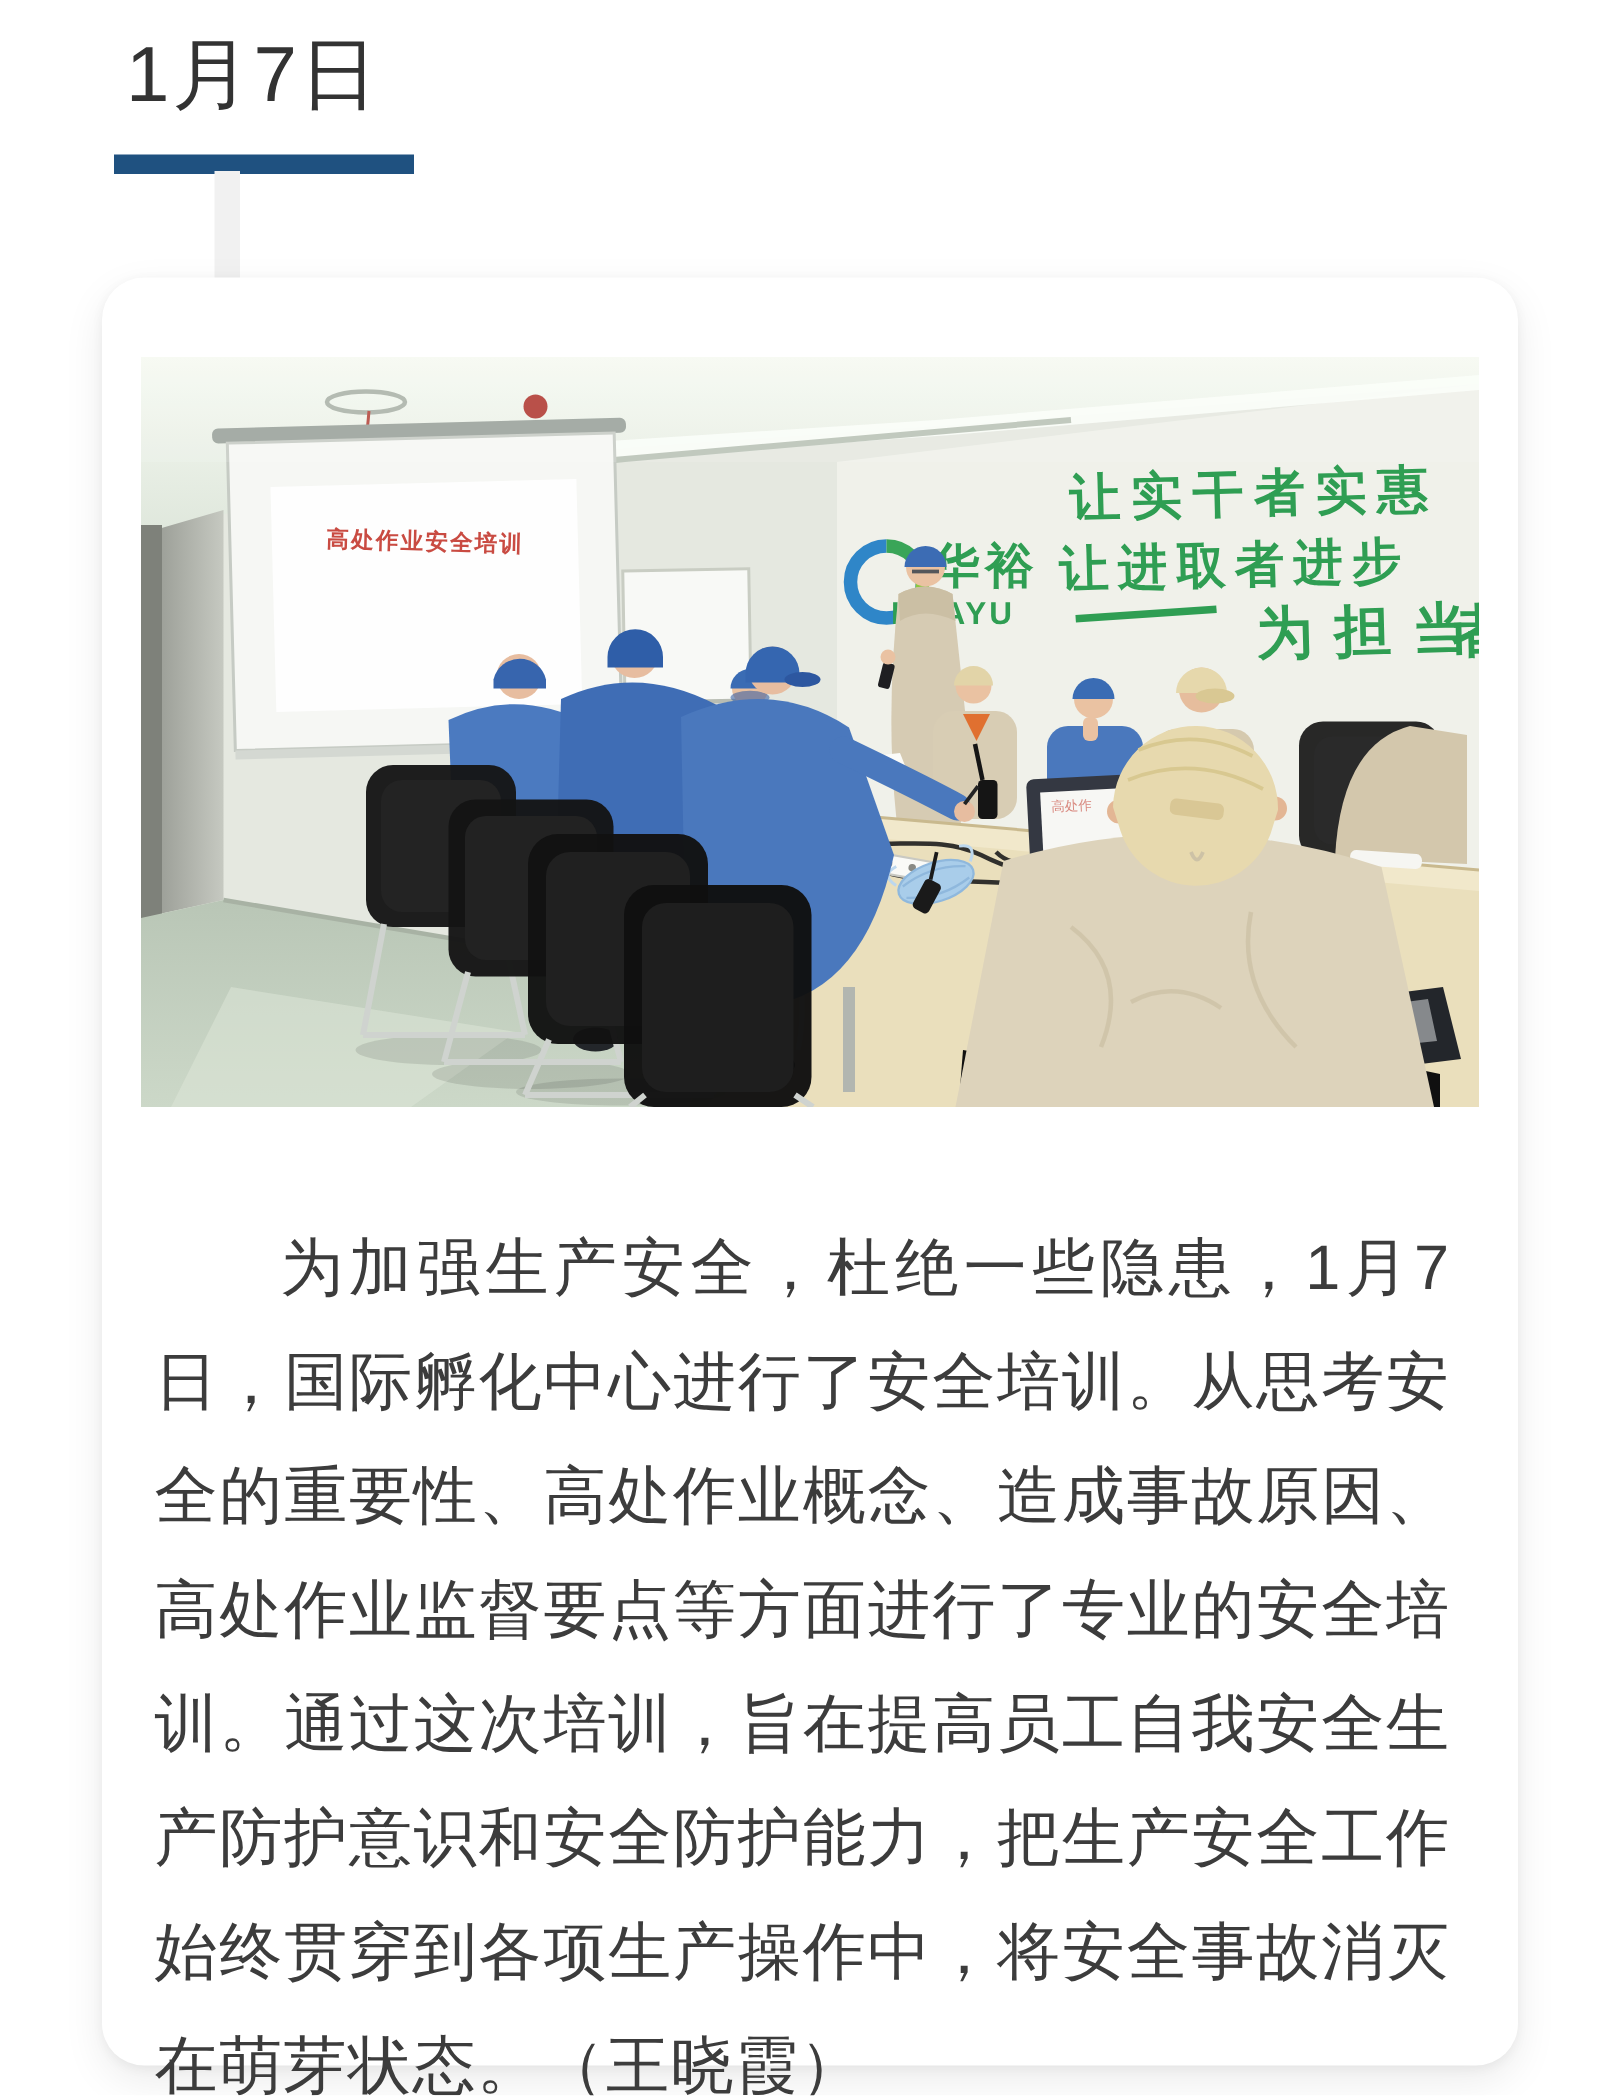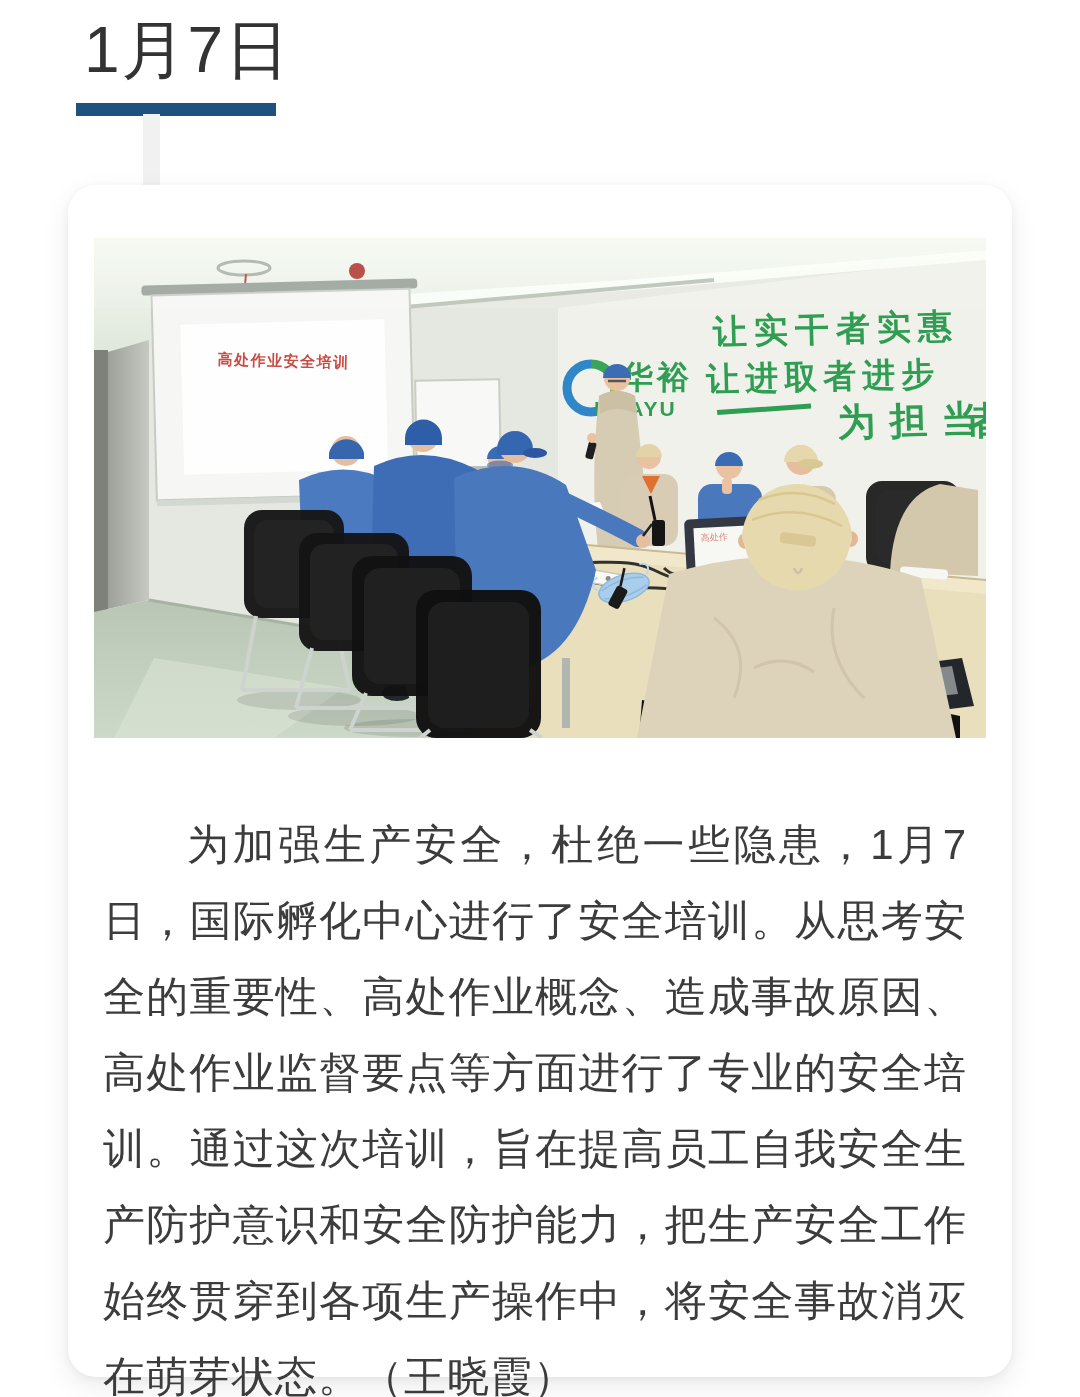--- a/index.html
+++ b/index.html
@@ -1,18 +1,18 @@
 <!DOCTYPE html>
 <html><head>
 <meta charset="utf-8">
 <style>
   html,body{margin:0;padding:0;background:#ffffff;}
   .screen{position:relative;width:1080px;height:1397px;background:#ffffff;overflow:hidden;
           font-family:"Liberation Sans",sans-serif;}
-  .page-title{position:absolute;left:84px;top:22px;font-size:64px;line-height:56px;
+  .page-title{position:absolute;left:84px;top:22px;font-size:52px;line-height:56px;
               color:#333333;font-weight:400;letter-spacing:2px;}
   .title-underline{position:absolute;left:76px;top:103px;width:200px;height:13px;background:#1f5180;}
   .timeline-connector{position:absolute;left:143px;top:114px;width:17px;height:76px;background:#f1f1f1;}
   .article-card{position:absolute;left:68px;top:185px;width:944px;height:1192px;background:#ffffff;
                 border-radius:28px;box-shadow:0 10px 28px rgba(0,0,0,0.08),0 2px 8px rgba(0,0,0,0.05);}
   .training-photo{position:absolute;left:26px;top:53px;width:892px;height:500px;display:block;}
   .article-text{position:absolute;left:35px;top:580px;width:864px;
                 font-size:42px;line-height:76px;color:#3c3c3c;letter-spacing:1px;
                 text-align:justify;text-indent:84px;}
   svg text{user-select:none;}

